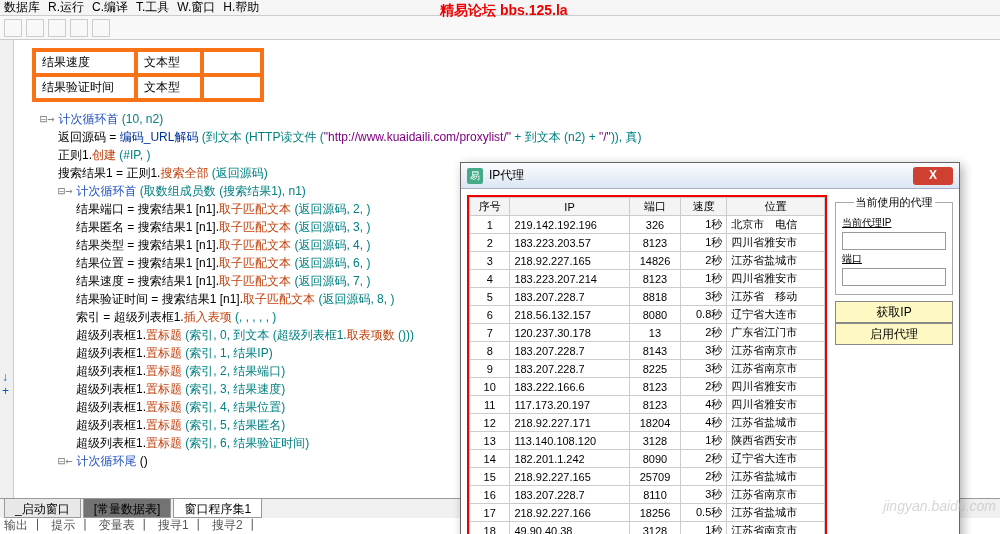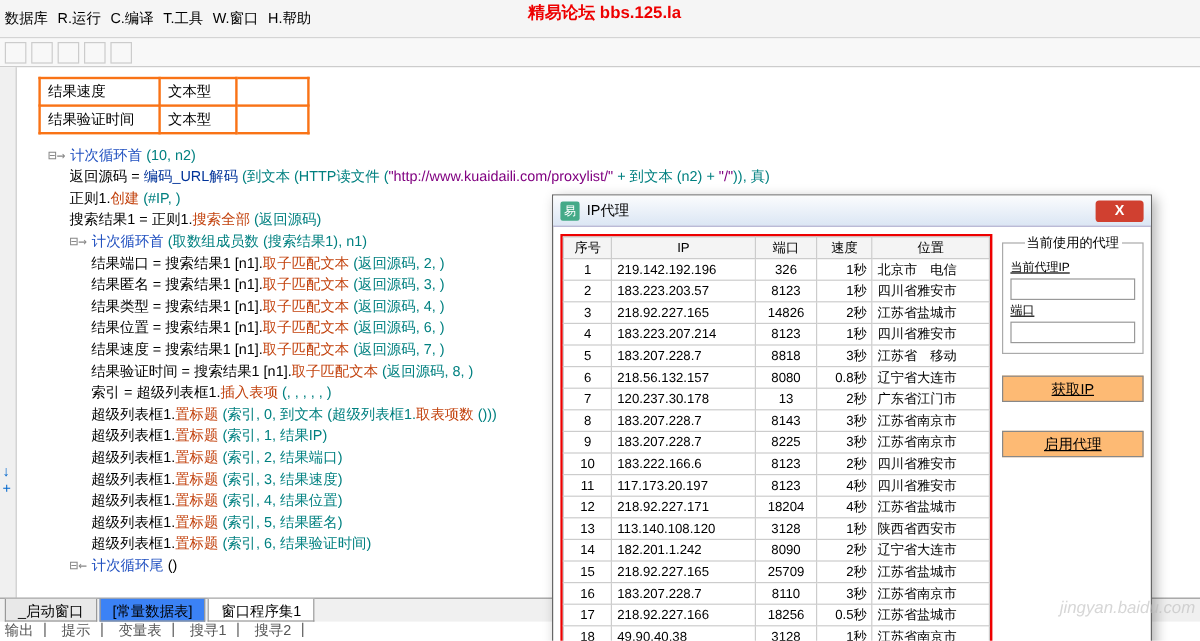--- a/index.html
+++ b/index.html
@@ -1,63 +1,63 @@
 <!DOCTYPE html>
 <html><head>
 <meta charset="utf-8">
 <style>
 * { margin: 0; padding: 0; box-sizing: border-box; font-family: "SimSun", "Microsoft YaHei", sans-serif; font-size: 12px; }
 body { background: #fff; width: 1000px; height: 534px; position: relative; overflow: hidden; }
-.menubar { display: flex; border-bottom: 1px solid #ccc; padding: 2px 4px; gap: 8px; background: #f5f5f5; height: 32px; align-items: center; }
+.menubar { display: flex; border-bottom: 1px solid #ccc; padding: 2px 4px; gap: 8px; background: #f5f5f5; height: 16px; align-items: center; }
 .menubar span { cursor: pointer; }
 .banner { color: #e00; font-weight: bold; position: absolute; top: 2px; left: 440px; font-size: 14px; }
 .toolbar { height: 24px; border-bottom: 1px solid #ccc; background: #f8f8f8; display: flex; align-items: center; gap: 4px; padding: 0 4px; }
 .tool-icon { width: 18px; height: 18px; border: 1px solid #ccc; display: inline-block; }
 .main-area { display: flex; height: 460px; }
 .left-gutter { width: 14px; background: #f0f0f0; border-right: 1px solid #ccc; position: relative; }
 .gutter-arrow { color: #06c; position: absolute; top: 330px; left: 2px; }
 .code-panel { width: 440px; padding: 4px 8px; position: relative; }
 .prop-table { border-collapse: collapse; margin: 4px 0 8px 10px; }
-.prop-table td { border: 2px solid #f97316; padding: 2px 20px 2px 6px; }
+.prop-table td { border: 4px solid #f97316; padding: 2px 20px 2px 6px; }
 .prop-table .type { color: #000; }
 .code-tree { font-size: 12px; line-height: 18px; margin-top: 4px; }
 .code-line { white-space: nowrap; }
 .kw-blue { color: #2050c0; }
 .kw-darkblue { color: #003399; }
 .kw-red { color: #c2410c; }
 .kw-teal { color: #008080; }
 .kw-purple { color: #800080; }
 .tree-icon { color: #888; margin-right: 4px; font-family: monospace; }
 .ind1 { padding-left: 18px; }
 .ind2 { padding-left: 36px; }
 .ind3 { padding-left: 54px; }
 .bottom-tabs { position: absolute; bottom: 16px; left: 0; display: flex; gap: 2px; height: 20px; background: #f0f0f0; width: 100%; border-top: 1px solid #999; padding-left: 4px; }
 .tab { border: 1px solid #999; border-top: none; padding: 2px 10px; background: #e8e8e8; cursor: pointer; }
 .tab.active { background: #fff; }
-.tab.yellow { color: #000; background: #3b82f6; }
+.tab.yellow { color: #000; background: #737373; }
 .tab.yellow span { color: #000; }
 .status-icons { position: absolute; bottom: 0; left: 4px; display: flex; gap: 8px; font-size: 11px; color: #555; }
 .dialog { position: absolute; left: 460px; top: 162px; width: 500px; background: #fff; border: 1px solid #666; box-shadow: 3px 3px 10px rgba(0,0,0,0.3); }
 .titlebar { background: linear-gradient(#fbfcfd, #dbe6f4); height: 26px; display: flex; align-items: center; padding: 0 6px; border-bottom: 1px solid #aac; }
 .titlebar-icon { width: 16px; height: 16px; background: #4a8; border-radius: 2px; margin-right: 6px; display: inline-flex; align-items: center; justify-content: center; color: #fff; font-size: 10px; }
 .titlebar-text { flex: 1; }
 .titlebar-close { width: 40px; height: 18px; background: #d04030; border-radius: 3px; color: #fff; text-align: center; line-height: 16px; cursor: pointer; font-weight: bold; }
 .dialog-body { display: flex; padding: 6px; gap: 8px; }
 .grid-wrap { border: 2px solid #e00; flex: 1; }
 .grid { width: 100%; border-collapse: collapse; }
 .grid th, .grid td { border: 1px solid #ccc; padding: 1px 4px; font-size: 11px; text-align: left; white-space: nowrap; }
 .grid th { background: #f4f4f4; text-align: center; font-weight: normal; }
 .grid td.c { text-align: center; }
 .grid td.r { text-align: right; }
 .right-panel { width: 118px; }
 .fieldset { border: 1px solid #aaa; padding: 4px 6px 8px; margin-bottom: 6px; }
 .fieldset legend { font-size: 11px; padding: 0 2px; text-align: center; }
 .fld-label { font-size: 10px; margin: 2px 0; text-decoration: underline; }
 .fld-input { width: 100%; height: 18px; border: 1px solid #999; background: #fff; }
-.btn { width: 100%; height: 22px; border: 1px solid #888; background: #fdba74; margin: 12px 0; cursor: pointer; text-decoration: underline; }
+.btn { width: 100%; height: 22px; border: 1px solid #888; background: #fef9c3; margin: 0 0; cursor: pointer; }
 .watermark { position: absolute; right: 4px; bottom: 20px; color: #bbb; font-size: 14px; font-style: italic; opacity: 0.6; }
 </style>
 </head>
 <body>
 
 <div class="menubar">
   <span>数据库</span>
   <span>R.运行</span>
   <span>C.编译</span>
   <span>T.工具</span>

